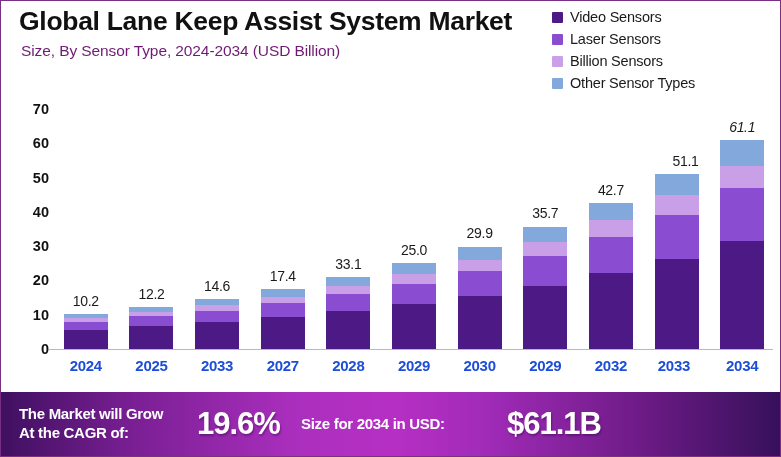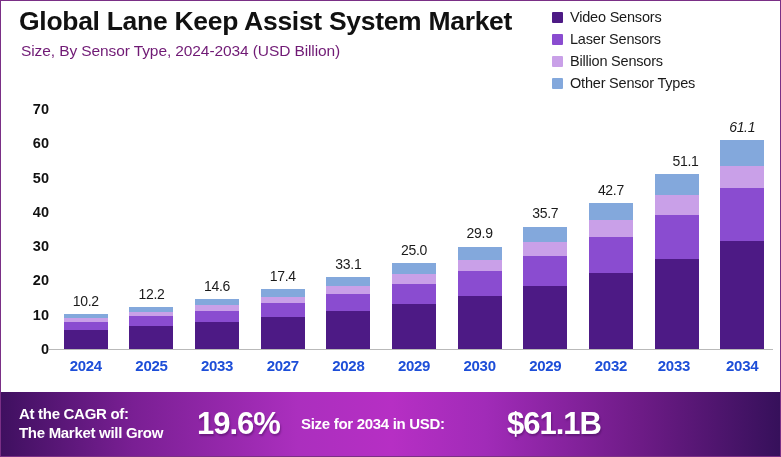--- a/index.html
+++ b/index.html
@@ -201,22 +201,22 @@
         <div class="xlabel" style="left: 396.636px;">2030</div>
         <div class="xlabel" style="left: 462.273px;">2029</div>
         <div class="xlabel" style="left: 527.909px;">2032</div>
         <div class="xlabel" style="left: 577px; text-align: right;">2033</div>
         <div class="xlabel" style="left: 659.182px;">2034</div>
       </div>
   </div>
 
   <div class="banner">
     <div class="cagr-block">
+      <div class="b-text">The Market will Grow</div>
       <div class="b-text">At the CAGR of:</div>
-      <div class="b-text">The Market will Grow</div>
     </div>
     <div class="cagr-value b-big">19.6%</div>
     <div class="fore-block">
       <div class="b-text">Size for 2034 in USD:</div>
     </div>
     <div class="fore-value b-big">$61.1B</div>
   </div>
 
 </div>
 

